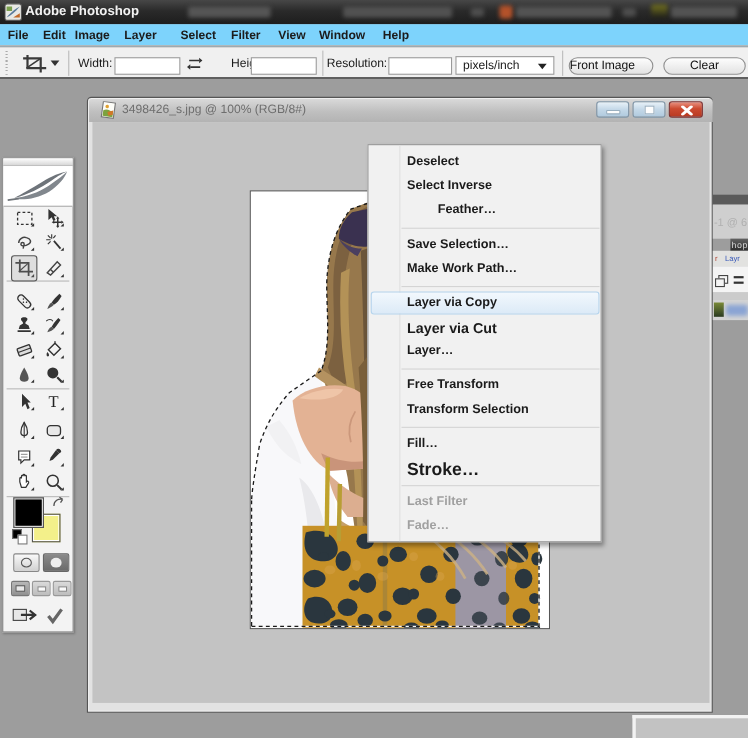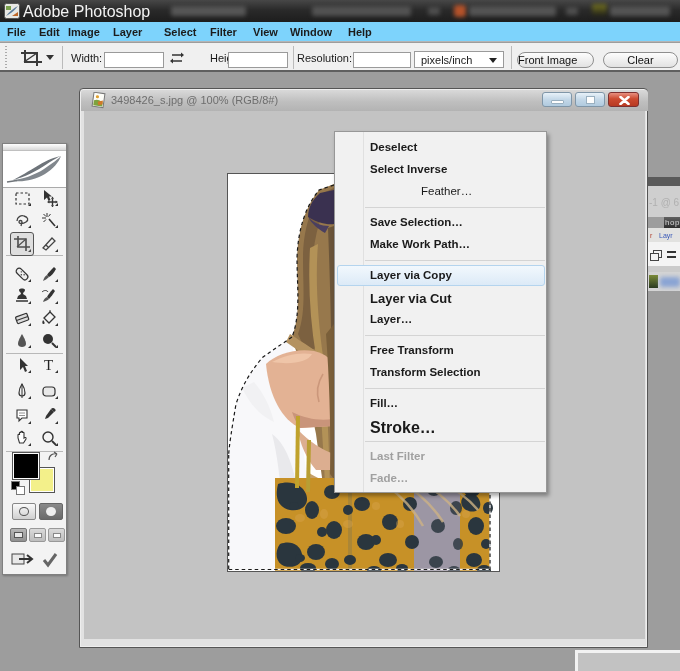--- a/index.html
+++ b/index.html
@@ -9,21 +9,21 @@
 </style></head>
 <body>
 
 <div class="abs" style="left:0;top:0;width:680px;height:22px;background:linear-gradient(#474747,#2a2a2a 45%,#1d1d1d);">
   <svg class="abs" style="left:4px;top:3px;" width="16" height="16" viewBox="0 0 16 16">
     <rect x="0.5" y="0.5" width="15" height="15" rx="2" fill="#e8e8e4" stroke="#555"></rect>
     <path d="M2 13 C6 11 10 8 14 3 C10 5 5 9 2 13 Z" fill="#5a7a9a"></path>
     <path d="M8 13 L14 9 L14 13 Z" fill="#c06828"></path>
     <path d="M2 3 L7 3 L7 7 L2 7 Z" fill="#7aa04e"></path>
   </svg>
-  <div class="abs" style="left:23px;top:3px;color:#f2f2f2;font-size:16px;font-weight:normal;">Adobe Photoshop</div>
+  <div class="abs" style="left:23px;top:3px;color:#f2f2f2;font-size:12px;font-weight:bold;">Adobe Photoshop</div>
   <div class="abs blur" style="left:171px;top:6px;width:75px;height:10px;background:#565656;"></div>
   <div class="abs blur" style="left:312px;top:6px;width:99px;height:10px;background:#525252;"></div>
   <div class="abs blur" style="left:428px;top:7px;width:12px;height:8px;background:#4e4e4e;"></div>
   <div class="abs blur" style="left:454px;top:5px;width:12px;height:12px;background:#b4522a;border-radius:3px;"></div>
   <div class="abs blur" style="left:469px;top:6px;width:87px;height:10px;background:#545454;"></div>
   <div class="abs blur" style="left:566px;top:7px;width:12px;height:8px;background:#4e4e4e;"></div>
   <div class="abs blur" style="left:592px;top:4px;width:15px;height:13px;background:linear-gradient(#777520,#1a1a1a);"></div>
   <div class="abs blur" style="left:610px;top:6px;width:60px;height:10px;background:#545454;"></div>
 </div>
 
@@ -406,21 +406,21 @@
   <div class="abs blur" style="left:12px;top:5px;width:20px;height:10px;background:#8aa4d4;"></div>
 </div>
 
 <div class="abs" style="left:575px;top:650px;width:105px;height:21px;background:#c2c2c2;border-top:3px solid #f2f2f2;border-left:3px solid #f2f2f2;"></div>
 
 <div class="abs" style="left:334px;top:131px;width:213px;height:362px;background:#f1f1f1;border:1px solid #979797;box-shadow:2px 3px 4px rgba(0,0,0,.35);">
   <div class="abs" style="left:28px;top:0;width:1px;height:360px;background:#e0e0e0;"></div>
   <div id="menuitems">
       <div class="abs" style="left:35px;top:9px;font-size:11.5px;font-weight:bold;color:#1a1a1a;">Deselect</div>
       <div class="abs" style="left:35px;top:31px;font-size:11.5px;font-weight:bold;color:#1a1a1a;">Select Inverse</div>
-      <div class="abs" style="left:46px;top:53px;font-size:11.5px;font-weight:normal;color:#1a1a1a;padding-left:40px;">Feather…</div>
+      <div class="abs" style="left:23px;top:53px;font-size:11.5px;font-weight:bold;color:#1a1a1a;padding-left:40px;">Feather…</div>
       <div class="abs" style="left:30px;top:75px;width:180px;height:1px;background:#d4d4d4;"></div>
       <div class="abs" style="left:35px;top:84px;font-size:11.5px;font-weight:bold;color:#1a1a1a;">Save Selection…</div>
       <div class="abs" style="left:35px;top:106px;font-size:11.5px;font-weight:bold;color:#1a1a1a;">Make Work Path…</div>
       <div class="abs" style="left:30px;top:128px;width:180px;height:1px;background:#d4d4d4;"></div>
       <div class="abs" style="left:2px;top:133px;width:208px;height:21px;background:linear-gradient(#f2f8fd,#dceaf7);border:1px solid #b4d4ee;border-radius:3px;"></div>
       <div class="abs" style="left:35px;top:137px;font-size:11.5px;font-weight:bold;color:#1a1a1a;">Layer via Copy</div>
       <div class="abs" style="left:35px;top:159px;font-size:13px;font-weight:bold;color:#1a1a1a;">Layer via Cut</div>
       <div class="abs" style="left:35px;top:181px;font-size:11.5px;font-weight:bold;color:#1a1a1a;">Layer…</div>
       <div class="abs" style="left:30px;top:203px;width:180px;height:1px;background:#d4d4d4;"></div>
       <div class="abs" style="left:35px;top:212px;font-size:11.5px;font-weight:bold;color:#1a1a1a;">Free Transform</div>

